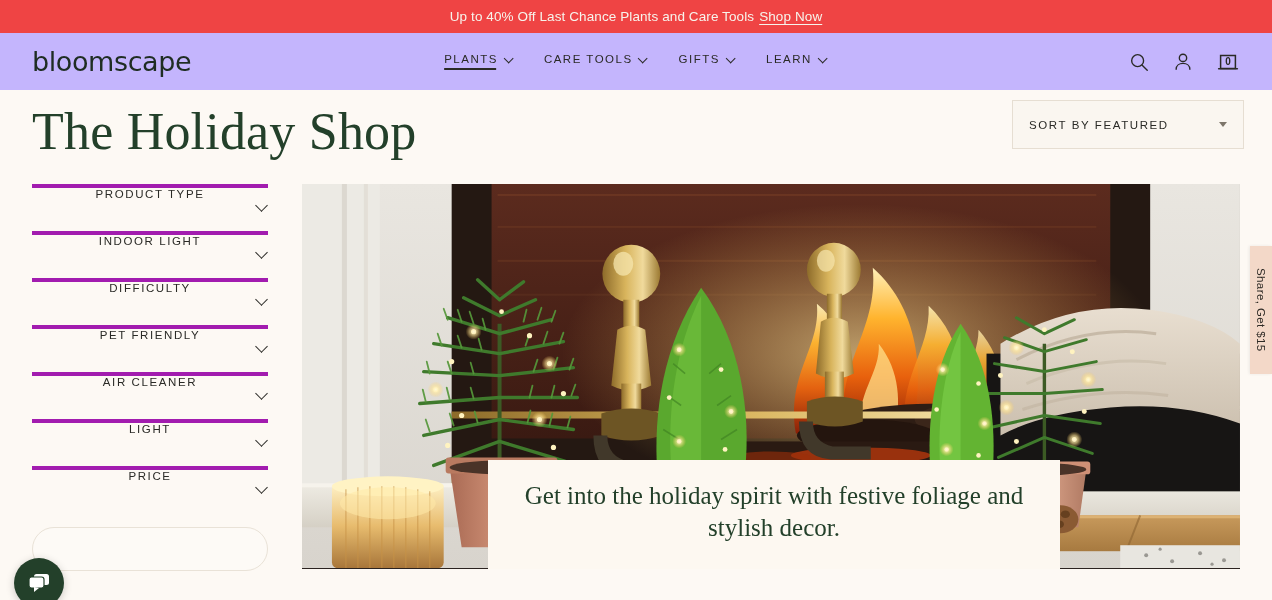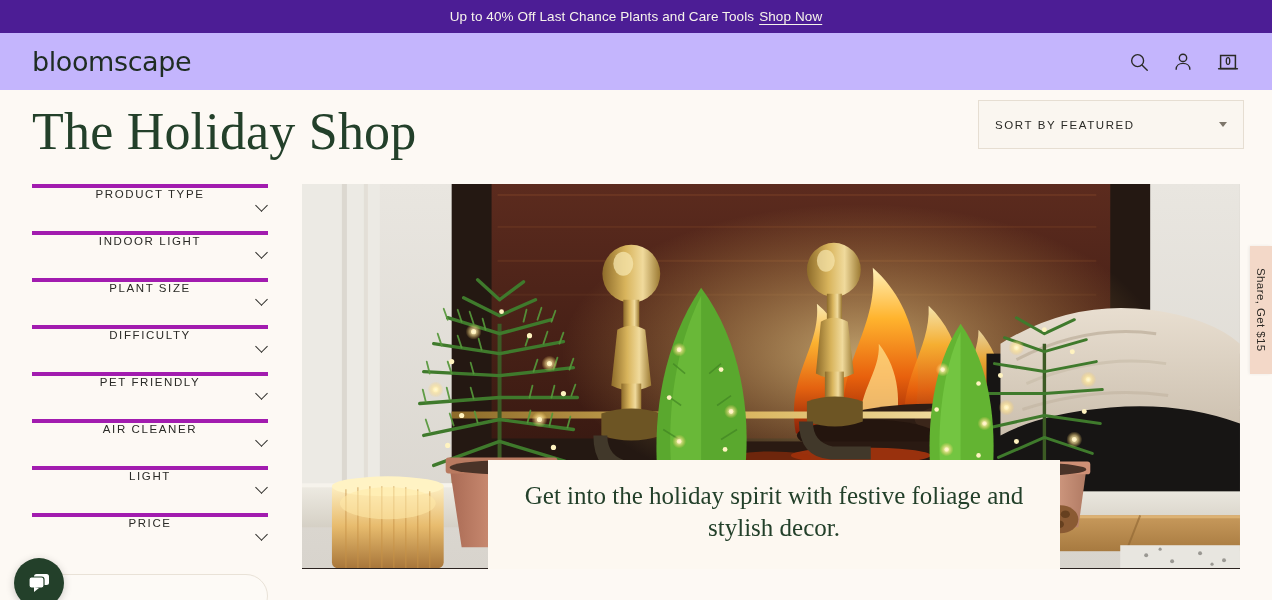--- a/index.html
+++ b/index.html
@@ -9,21 +9,21 @@
     height: 600px;
     overflow: hidden;
     background: #fdf9f4;
     font-family: "Liberation Sans", sans-serif;
     position: relative;
   }
 
   
   .promo-banner {
     height: 33px;
-    background: #4c1d95;
+    background: #ef4444;
     color: #f7f4ec;
     display: flex;
     align-items: center;
     justify-content: center;
     font-size: 13.5px;
     letter-spacing: .1px;
   }
   .promo-banner .promo-text { font-weight: 400; }
   .promo-banner .promo-link {
     margin-left: 5px;
@@ -121,21 +121,21 @@
     font-size: 52px;
     color: #23402a;
     font-weight: 400;
     letter-spacing: .2px;
     line-height: 1.15;
   }
   .sort-select {
     position: absolute;
     right: 28px;
     top: 10px;
-    width: 266px;
+    width: 232px;
     height: 49px;
     background: #faf6f0;
     border: 1px solid #e6ded2;
     display: flex;
     align-items: center;
     padding: 0 16px;
     cursor: pointer;
   }
   .sort-label {
     font-size: 11.5px;
@@ -264,20 +264,38 @@
 <body>
 
 <div class="promo-banner">
   <span class="promo-text">Up to 40% Off Last Chance Plants and Care Tools</span>
   <span class="promo-link">Shop Now</span>
 </div>
 
 <header class="site-header">
   <div class="logo">bloomscape</div>
 
+  <nav class="main-nav">
+    <div class="nav-item active">
+      <span>PLANTS</span>
+      <span class="chev"></span>
+    </div>
+    <div class="nav-item">
+      <span>CARE TOOLS</span>
+      <span class="chev"></span>
+    </div>
+    <div class="nav-item">
+      <span>GIFTS</span>
+      <span class="chev"></span>
+    </div>
+    <div class="nav-item">
+      <span>LEARN</span>
+      <span class="chev"></span>
+    </div>
+  </nav>
 
   <div class="header-icons">
     <div class="icon-btn">
       <svg width="22" height="22" viewBox="0 0 24 24" fill="none" stroke="#2a2a26" stroke-width="1.5">
         <circle cx="10.5" cy="10.5" r="6.5"></circle>
           <line x1="15.5" y1="15.5" x2="21" y2="21" stroke-linecap="round"></line>
       </svg>
     </div>
     <div class="icon-btn">
       <svg width="22" height="22" viewBox="0 0 24 24" fill="none" stroke="#2a2a26" stroke-width="1.5">
@@ -306,24 +324,20 @@
 
 <div class="content">
 
   <aside class="filters">
     <div class="filter-row">
       <span class="filter-label">PRODUCT TYPE</span>
       <span class="filter-chev"></span>
     </div>
     <div class="filter-row">
       <span class="filter-label">INDOOR LIGHT</span>
-      <span class="filter-chev"></span>
-    </div>
-    <div class="filter-row">
-      <span class="filter-label">PLANT SIZE</span>
       <span class="filter-chev"></span>
     </div>
     <div class="filter-row">
       <span class="filter-label">DIFFICULTY</span>
       <span class="filter-chev"></span>
     </div>
     <div class="filter-row">
       <span class="filter-label">PET FRIENDLY</span>
       <span class="filter-chev"></span>
     </div>

